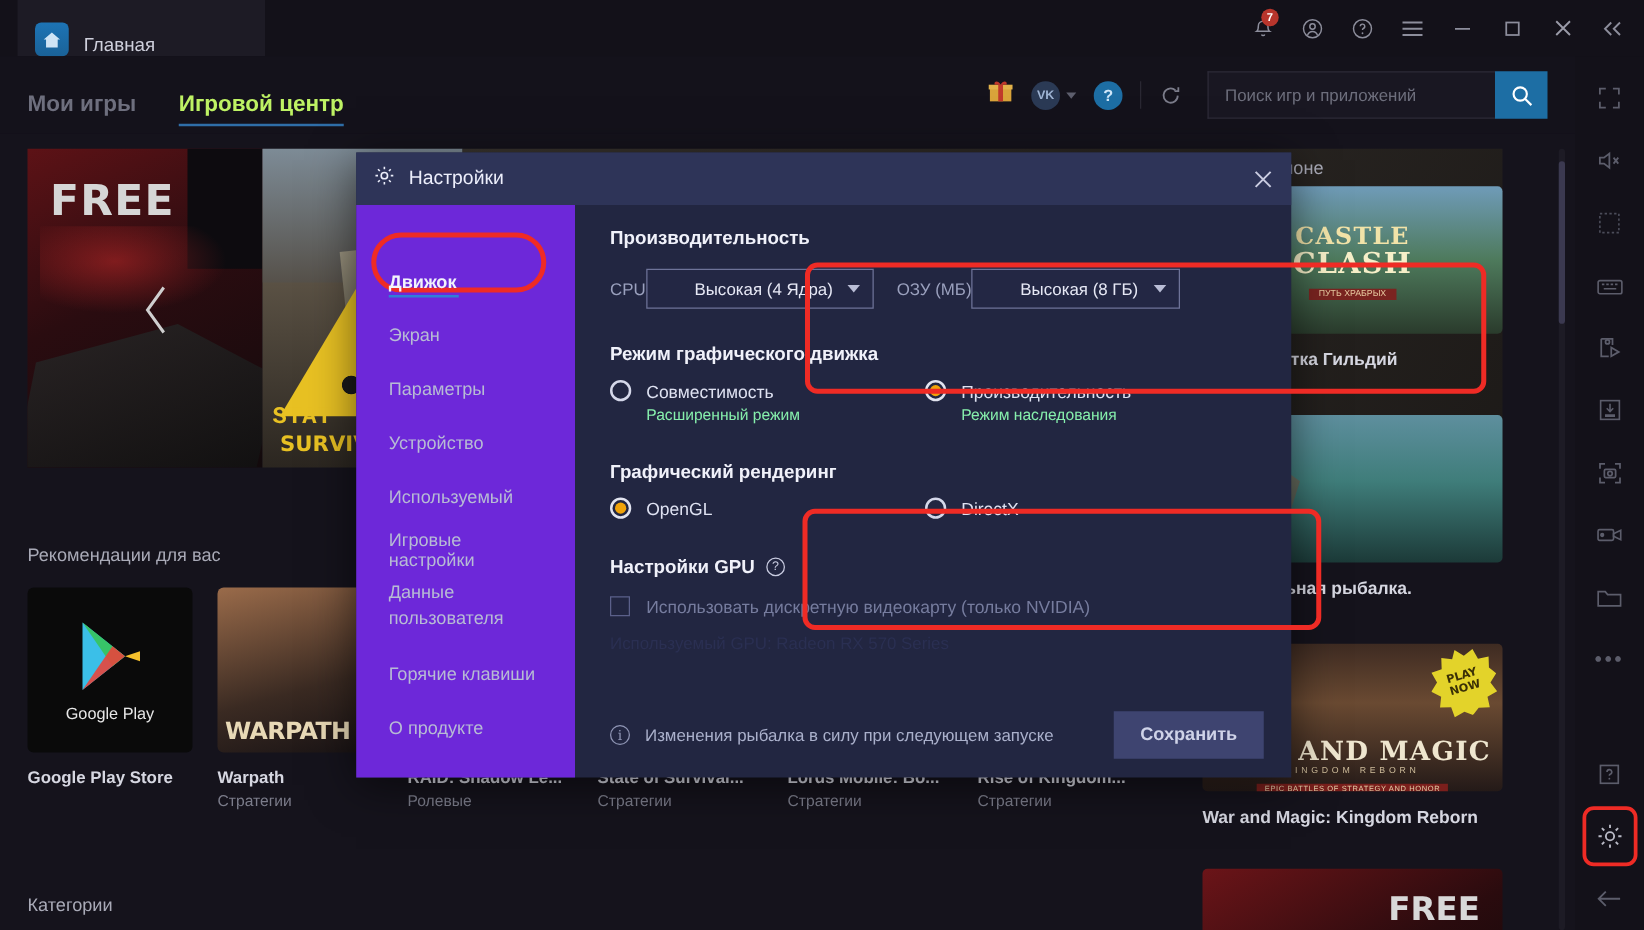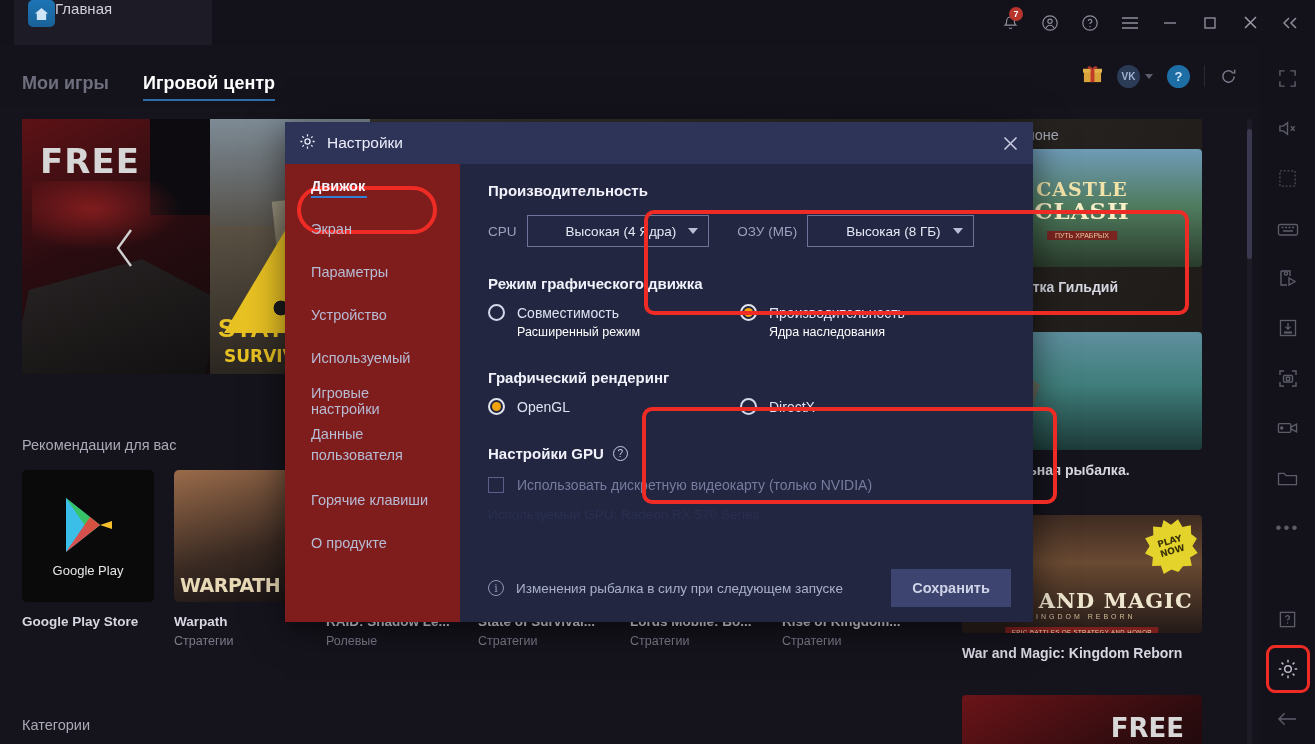--- a/index.html
+++ b/index.html
@@ -23,21 +23,21 @@
   .bs-stack i { position: absolute; left: 0; width: 30px; height: 9px; border-radius: 2px/4px;
      transform: skewX(-20deg) scaleY(.62); }
   .bs-stack i:nth-child(1) { top: 1px;  background: #caa63a; }
   .bs-stack i:nth-child(2) { top: 8px;  background: #3f9e4d; }
   .bs-stack i:nth-child(3) { top: 15px; background: #c0392b; }
   .bs-name { font-size: 18px; font-weight: bold; color: #e9e9f2; letter-spacing: .2px; line-height: 1; }
   .bs-ver  { font-size: 9.5px; color: #6a6a78; margin-top: 2px; letter-spacing: .3px; }
 
   .home-tab {
     margin-left: 14px; height: 45px; width: 198px;
-    background: #1d1b25; display: flex; align-items: flex-start; padding-left: 14px;
+    background: #1d1b25; display: flex; align-items: flex-end; gap: 12px; padding-left: 14px;
   }
   .home-ico {
     width: 27px; height: 27px; border-radius: 5px;
     background: linear-gradient(180deg,#1d74b5,#1a6298);
     display: flex; align-items: center; justify-content: center;
   }
   .home-tab-label { font-size: 15px; color: #cfd0dc; }
 
   .tb-right { margin-left: auto; display: flex; align-items: center; gap: 2px; padding-right: 6px; }
   .tb-btn {
@@ -54,21 +54,21 @@
   
   .navbar {
     position: absolute; left: 0; top: 45px; width: 1260px; height: 62px;
     background: #14121b; display: flex; align-items: center;
   }
   .nav-tabs { display: flex; align-items: flex-end; gap: 34px; padding-left: 22px; height: 100%; }
   .nav-tab {
     font-size: 18px; font-weight: bold; color: #6e6f7e; padding-bottom: 13px; position: relative;
     align-self: flex-end;
   }
-  .nav-tab.active { color: #ffffff; }
+  .nav-tab.active { color: #bef264; }
   .nav-tab.active::after {
     content: ""; position: absolute; left: 0; right: 0; bottom: 6px; height: 2px; background: #2f6ea8;
   }
   .nav-right { margin-left: auto; display: flex; align-items: center; gap: 14px; padding-right: 22px; }
   .gift { font-size: 20px; }
   .vk-chip { display: flex; align-items: center; gap: 5px; }
   .vk-circle {
     width: 23px; height: 23px; border-radius: 50%; background: #2b3a55; color: #9fb4d4;
     font-size: 10px; font-weight: bold; display: flex; align-items: center; justify-content: center;
   }
@@ -115,22 +115,22 @@
   }
   .sv-sky { position: absolute; inset: 0 0 58% 0; background: linear-gradient(180deg,#7d8b96,#56514a); }
   .sv-crate { position: absolute; right: 10px; top: 78px; width: 86px; height: 48px;
     background: linear-gradient(160deg,#9a937f,#5b5648); transform: rotate(-6deg); }
   .sv-tri {
     position: absolute; left: 14px; top: 110px; width: 0; height: 0;
     border-left: 62px solid transparent; border-right: 62px solid transparent; border-bottom: 104px solid #e8c123;
   }
   .sv-haz { position: absolute; left: 50px; top: 168px; width: 42px; height: 42px; border-radius: 50%;
     background: radial-gradient(circle, #1a1a1a 24%, #e8c123 26%); }
-  .sv-word { position: absolute; left: 8px; bottom: 30px; font-size: 26px; font-weight: bold;
-    color: #e8c123; font-family: Liberation Sans, sans-serif; letter-spacing: .5px; }
+  .sv-word { position: absolute; left: 8px; bottom: 30px; font-size: 19px; font-weight: bold;
+    color: #e8c123; font-family: Liberation Mono, monospace; letter-spacing: .5px; }
   .sv-word2 { position: absolute; left: 14px; bottom: 8px; font-size: 17px; font-weight: bold;
     color: #e8c123; font-family: "DejaVu Sans", sans-serif; }
   .hero-wide {
     flex: 1; height: 255px; position: relative; overflow: hidden;
     background: linear-gradient(120deg,#3a3530,#1d1a18);
   }
 
   .region-title { position: absolute; left: 932px; top: 20px; font-size: 14.5px; color: #a9aab7; }
   .sec-title { position: absolute; font-size: 14.5px; color: #a9aab7; }
 
@@ -200,57 +200,57 @@
     position: absolute; left: 285px; top: 122px; width: 748px; height: 500px;
     background: #222641; box-shadow: 0 6px 34px rgba(0,0,0,.55);
   }
   .dlg-head {
     height: 42px; background: #2e3458; display: flex; align-items: center; padding: 0 14px; gap: 11px;
   }
   .dlg-title { font-size: 15.5px; color: #eceefb; }
   .dlg-close { margin-left: auto; color: #c9cbe0; display: flex; align-items: center; }
   .dlg-body { display: flex; height: 458px; }
 
-  .dlg-side { width: 175px; background: #7f1d1d; }
+  .dlg-side { width: 175px; background: #6d28d9; padding-top: 40px; }
   .side-item {
     padding: 0 26px; height: 43px; display: flex; align-items: center;
     font-size: 14.5px; color: #b7bbd4; position: relative;
   }
   .side-item.two-line { height: 56px; align-items: flex-start; padding-top: 2px; line-height: 21px; }
   .side-item.active { color: #f2f3fb; font-weight: bold; }
   .side-item.active::after {
     content: ""; position: absolute; left: 26px; width: 56px; bottom: 9px; height: 2.5px; background: #2f7fd6;
   }
   .side-hl {
     position: absolute; left: 12px; top: 64px; width: 140px; height: 48px;
     border: 4px solid #ef2b25; border-radius: 26px;
   }
 
   .dlg-main { flex: 1; padding: 18px 26px 0 28px; position: relative; }
   .grp-title { font-size: 15px; font-weight: bold; color: #f0f1fa; }
   .sub-label { font-size: 13.5px; color: #9aa0bd; }
 
-  .perf-row { display: flex; align-items: center; gap: 10px; margin-top: 16px; }
+  .perf-row { display: flex; align-items: center; margin-top: 16px; }
   .sel {
     height: 32px; border: 1px solid #6e7398; background: #232744; display: flex; align-items: center;
     padding: 0 10px; gap: 12px; min-width: 155px; justify-content: space-between;
   }
   .sel span.val { font-size: 13.5px; color: #e6e8f5; margin-left: 28px; }
   .sel .caret { width: 0; height: 0; border-left: 5px solid transparent; border-right: 5px solid transparent;
     border-top: 6px solid #b9bdd6; }
 
   .mode-title { margin-top: 28px; }
   .radio-row { display: flex; margin-top: 12px; }
   .radio-col { width: 252px; }
   .radio-line { display: flex; align-items: center; gap: 12px; }
   .rdo { width: 17px; height: 17px; border-radius: 50%; border: 2px solid #d5d8ea; flex: none; }
   .rdo.on { border-color: #e2e4f0; display: flex; align-items: center; justify-content: center; }
   .rdo.on i { width: 9px; height: 9px; border-radius: 50%; background: #f0a30a; display: block; }
   .radio-label { font-size: 14px; color: #dfe2f2; }
-  .radio-sub { font-size: 12.5px; color: #ffffff; margin-left: 29px; margin-top: 4px; }
+  .radio-sub { font-size: 12.5px; color: #86efac; margin-left: 29px; margin-top: 4px; }
 
   .render-title { margin-top: 30px; }
   .gpu-title { margin-top: 30px; display: flex; align-items: center; gap: 9px; }
   .qmark {
     width: 15px; height: 15px; border-radius: 50%; border: 1.4px solid #c8cbe0; color: #c8cbe0;
     font-size: 10px; display: flex; align-items: center; justify-content: center;
   }
   .chk-row { display: flex; align-items: center; gap: 13px; margin-top: 15px; }
   .chk { width: 16px; height: 16px; border: 1.6px solid #5b608a; flex: none; }
   .chk-label { font-size: 14px; color: #767c9e; }
@@ -363,20 +363,29 @@
         <span class="vk-circle">VK</span>
         <span class="caret-sm"></span>
       </div>
       <div class="q-circle">?</div>
       <div class="vdiv"></div>
       <div class="refresh">
         <svg width="19" height="19" viewBox="0 0 20 20" fill="none" stroke="#7b7c8a" stroke-width="1.5">
           <path d="M16 10a6 6 0 1 1-2-4.5"></path>
             <path d="M16.5 3v3.2h-3.2"></path>
         </svg>
+      </div>
+      <div class="search-box">
+        <input class="search-input" value="" placeholder="Поиск игр и приложений" style="">
+        <div class="search-go">
+          <svg width="19" height="19" viewBox="0 0 20 20" fill="none" stroke="#fff" stroke-width="1.8">
+            <circle cx="8.6" cy="8.6" r="5.6"></circle>
+              <path d="M12.8 12.8L18 18"></path>
+          </svg>
+        </div>
       </div>
     </div>
   </div>
 
   <div class="content">
 
     <div class="carousel">
       <div class="hero">
         <div class="hero-top-dark"></div>
         <div class="blob"></div>
@@ -632,21 +641,21 @@
             </div>
             <div class="radio-sub">Расширенный режим</div>
           </div>
           <div class="radio-col">
             <div class="radio-line">
               <span class="rdo on">
                   <i></i>
                 </span>
               <span class="radio-label">Производительность</span>
             </div>
-            <div class="radio-sub">Ядра наследования</div>
+            <div class="radio-sub">Режим наследования</div>
           </div>
         </div>
 
         <div class="grp-title render-title">Графический рендеринг</div>
         <div class="radio-row">
           <div class="radio-col">
             <div class="radio-line">
               <span class="rdo on">
                   <i></i>
                 </span>

